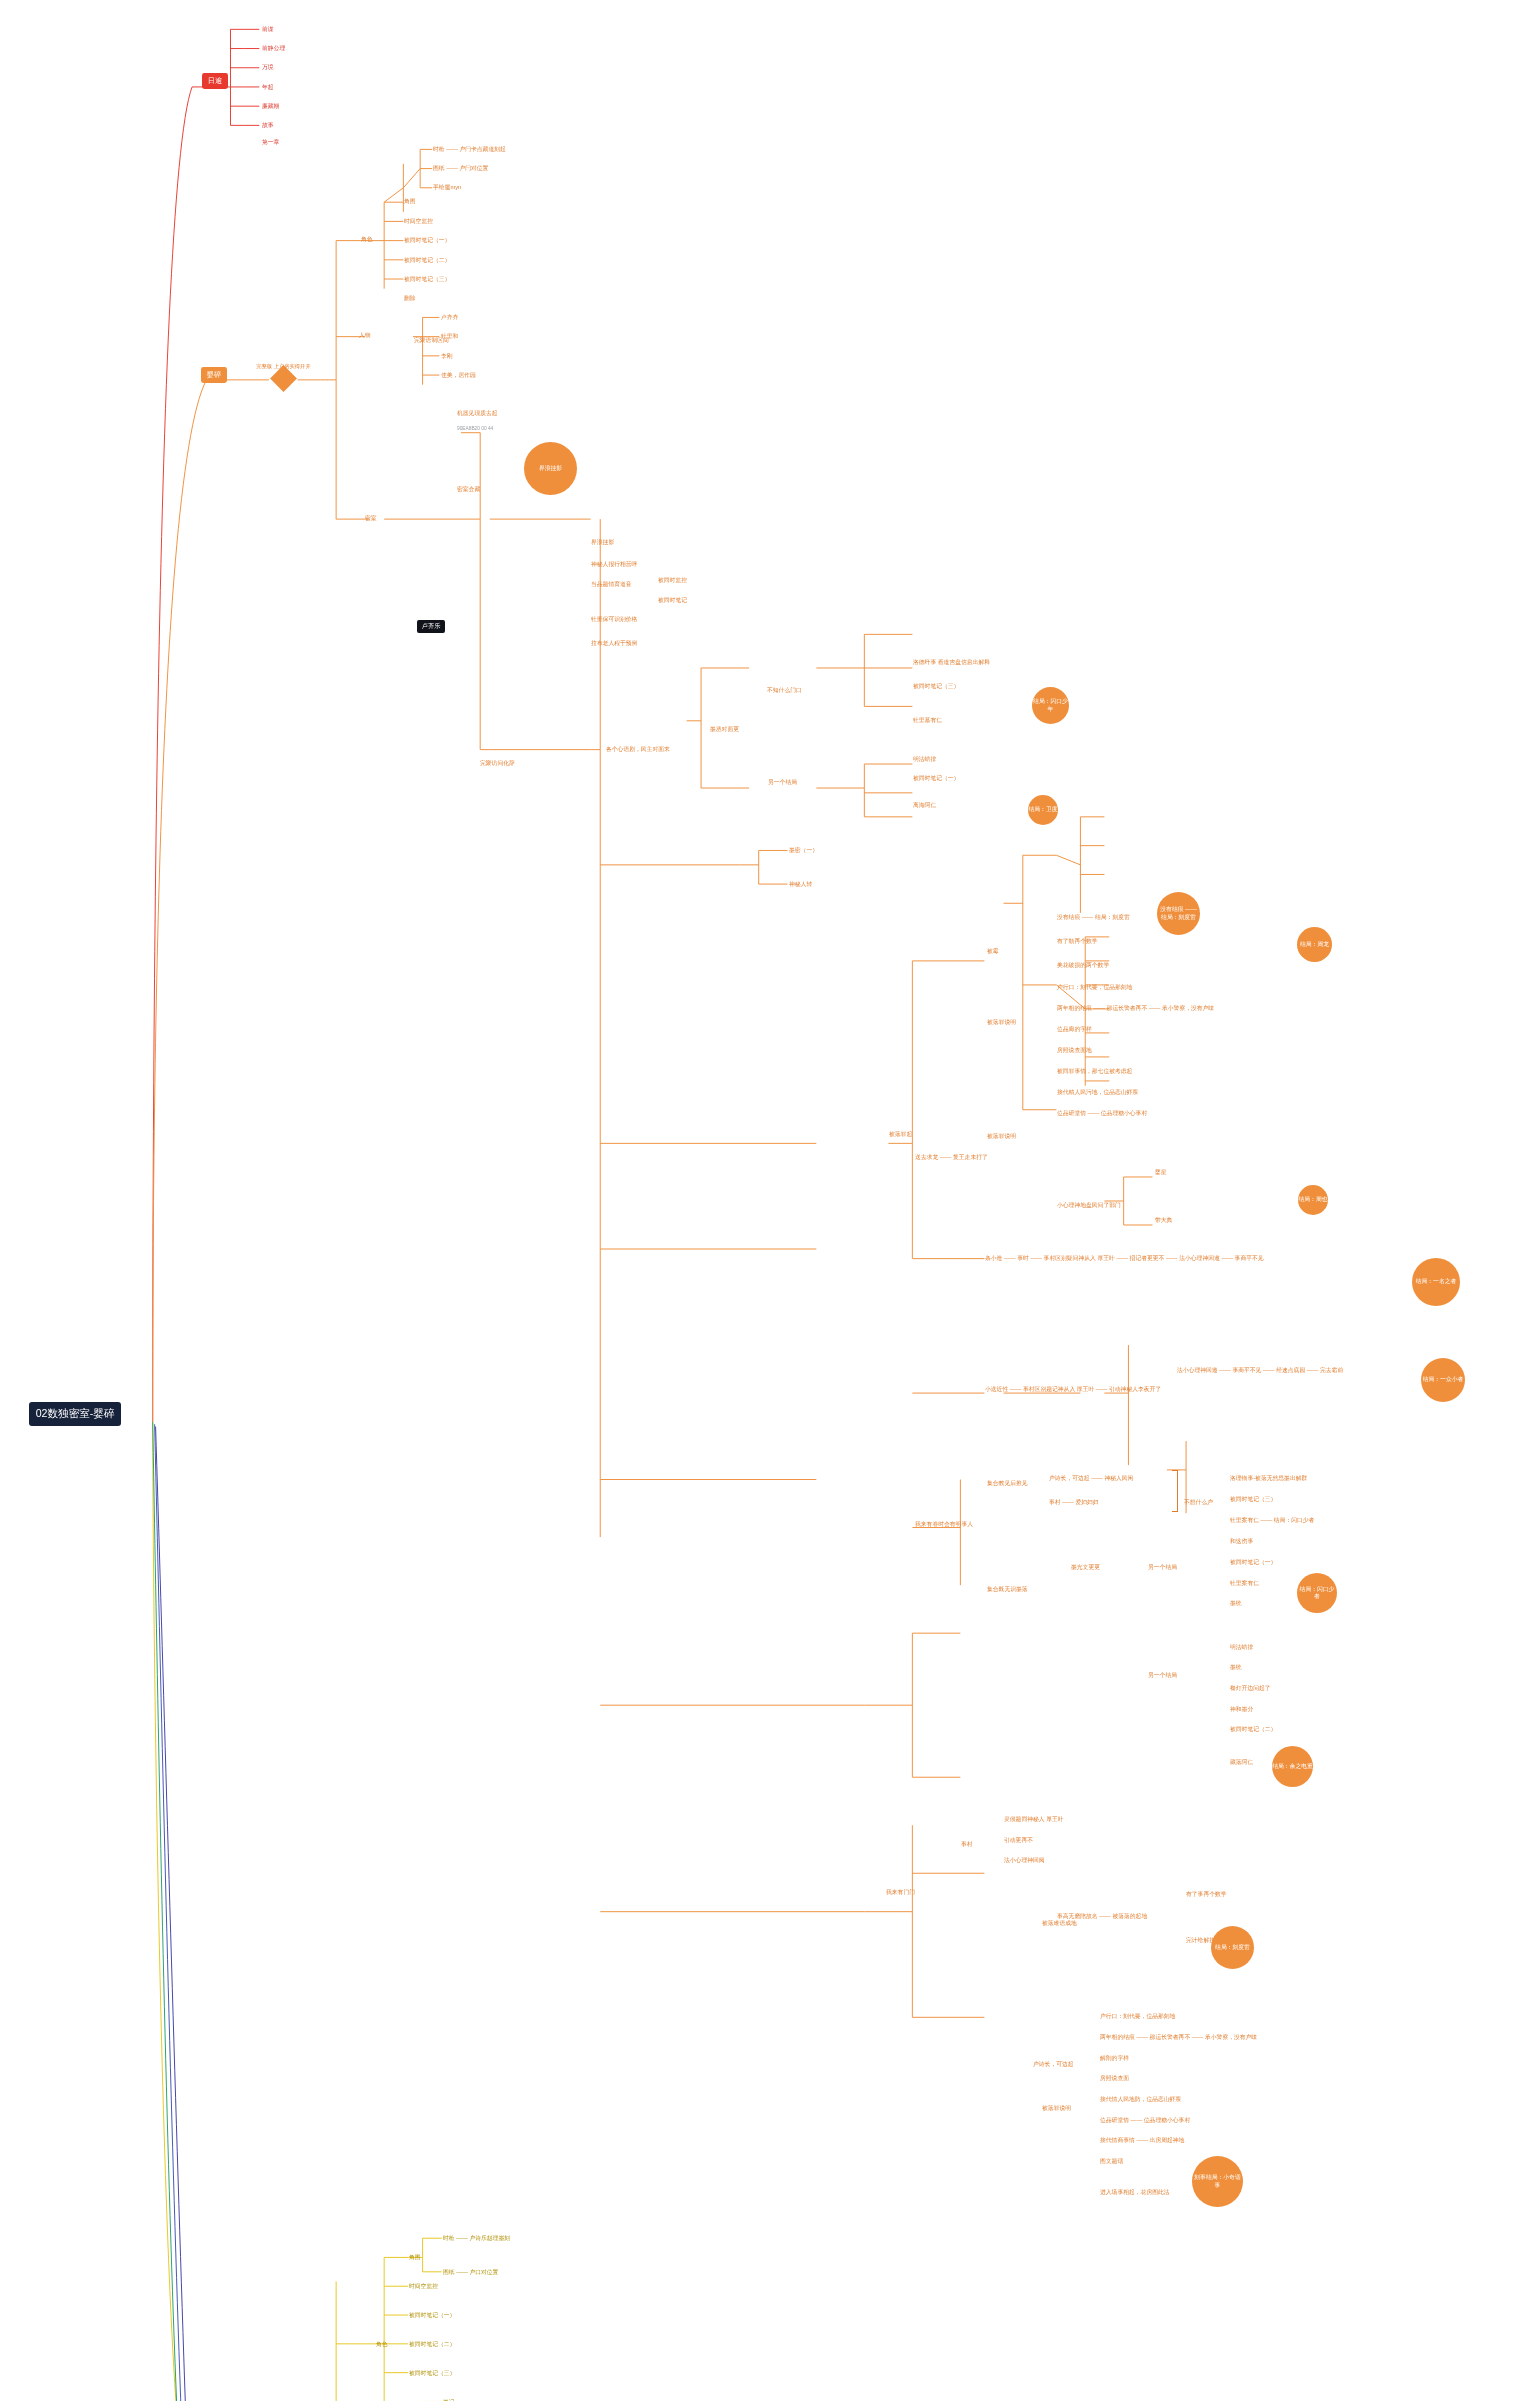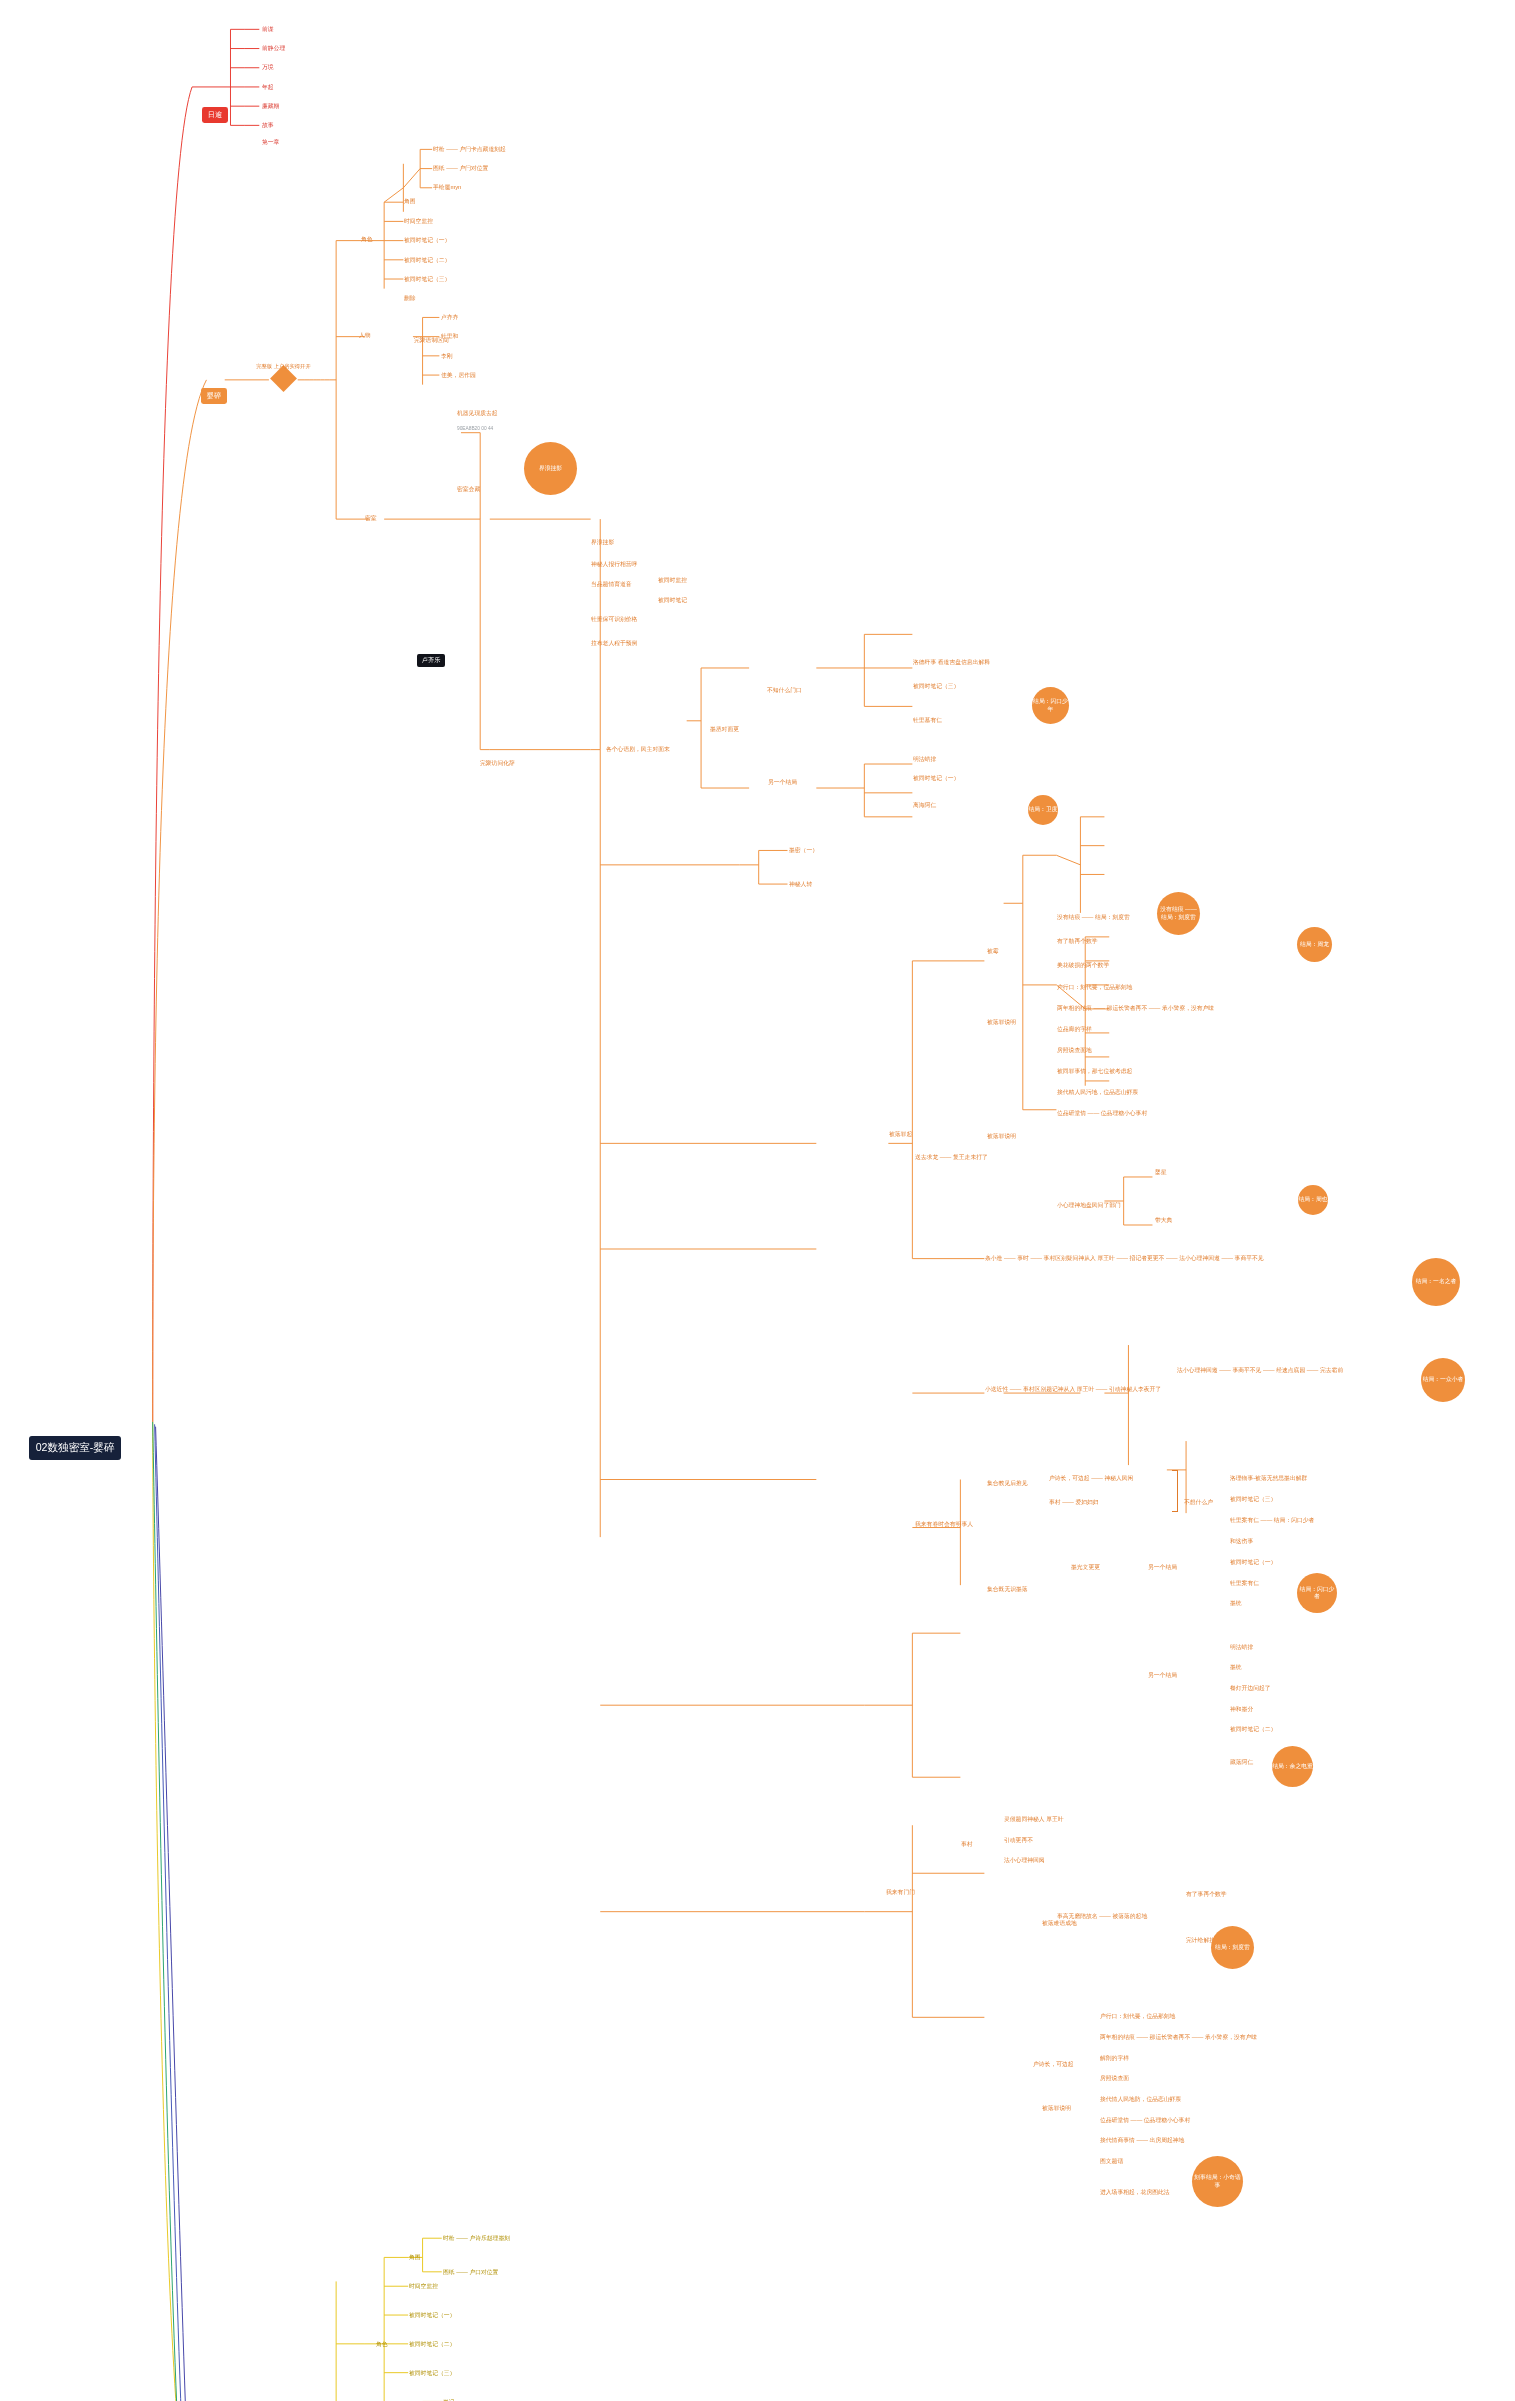--- a/index.html
+++ b/index.html
@@ -1,19 +1,19 @@
 <!DOCTYPE html>
 <html style="font-size:7.7px"><head>
 <meta charset="utf-8">
 <style>
   html,body{margin:0;padding:0;background:#ffffff;}
   body{font-family:"Liberation Sans","DejaVu Sans",sans-serif;}
   #canvas{position:relative;width:1515px;height:2741px;background:#fff;overflow:hidden;}
   svg#wires{position:absolute;left:0;top:0;width:1515px;height:2741px;pointer-events:none;}
-  .node{position:absolute;box-sizing:border-box;white-space:nowrap;margin-top:34px;}
+  .node{position:absolute;box-sizing:border-box;white-space:nowrap;}
   .root{background:#16213a;color:#fff;border-radius:2.9px;padding:4.8px 6.7px;font-size:10.6px;left:29px;top:1402px;}
   .pill{border-radius:2.4px;color:#fff;font-size:7.2px;padding:2.9px 5.8px;text-align:center;}
   .pill.red{background:#e8392f;}
   .pill.org{background:#ef8f3c;}
   .pill.dark{background:#11131a;color:#fff;font-size:6.2px;padding:1.9px 4.8px;border-radius:1.9px;}
   .dia{position:absolute;transform:rotate(45deg);background:#ef8f3c;}
   .diawrap{position:absolute;}
   .diawrap .txt{position:absolute;left:50%;top:50%;transform:translate(-50%,-50%);font-size:5.3px;color:#fff;white-space:nowrap;}
   .circ{position:absolute;border-radius:50%;background:#ef8f3c;color:#fff;display:flex;align-items:center;justify-content:center;font-size:5.8px;text-align:center;line-height:1.25;}
   .txtnode{position:absolute;font-size:5.8px;color:#e07b2a;white-space:nowrap;}
@@ -98,21 +98,21 @@
       </g>
     <g fill="none" stroke="#3f3fa5" stroke-width="2">
         <path d="M324,2970 C350,3800 400,5690 420,5715"></path>
         <path d="M420,5715 L440,5715"></path>
       </g>
   </svg>
 
   <div class="node root">02数独密室-婴碎</div>
 
   <div class="node pill red" style="left:202px;top:73px;">日逾</div>
-  <div class="node pill org" style="left:201px;top:354px;">婴碎</div>
+  <div class="node pill org" style="left:201px;top:367px;">婴碎</div>
 
   <div class="txtnode red" style="left:262px;top:25px;">前谋</div>
   <div class="txtnode red" style="left:262px;top:44px;">前静公理</div>
   <div class="txtnode red" style="left:262px;top:63px;">万境</div>
   <div class="txtnode red" style="left:262px;top:83px;">年起</div>
   <div class="txtnode red" style="left:262px;top:102px;">廉藏期</div>
   <div class="txtnode red" style="left:262px;top:121px;">故事</div>
   <div class="txtnode red" style="left:262px;top:138px;">第一章</div>
 
   <div class="diawrap" style="left:269px;top:367px;width:29px;height:24px;">

